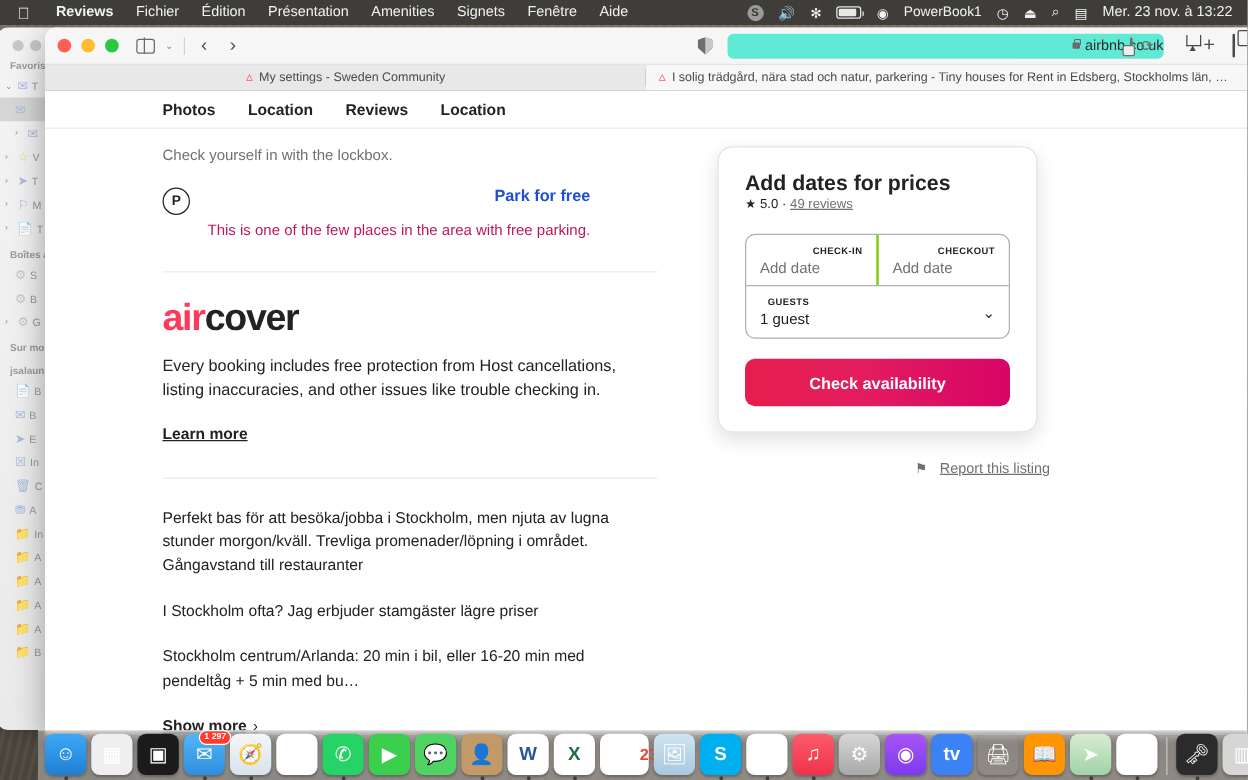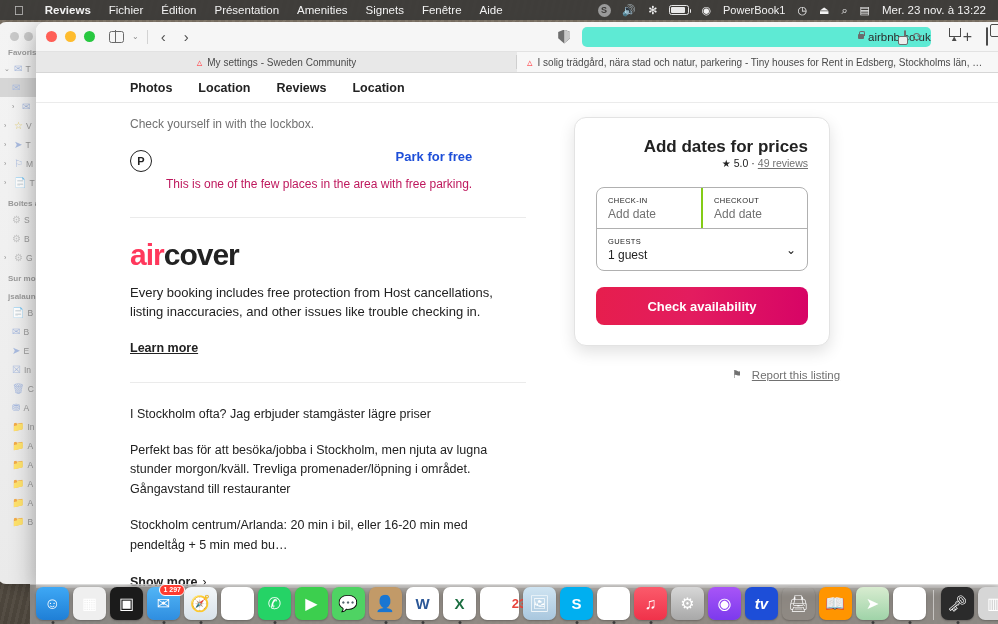--- a/index.html
+++ b/index.html
@@ -170,30 +170,30 @@
   .showmore{ font-size:12.5px; font-weight:bold; color:#222; text-decoration:underline; display:inline-flex; align-items:center; gap:5px;}
   .showmore .chev{ text-decoration:none; font-size:12px; font-weight:normal;}
 
   
   .bookcard{
     width:256px; margin-left:0;
     border:1px solid #e3e3e3; border-radius:12px;
     box-shadow:0 6px 16px rgba(0,0,0,.12);
     padding:19px 21px 20px 21px; background:#fff;
   }
-  .bc-head{ display:flex; align-items:flex-end; flex-wrap:wrap; margin-bottom:18px;flex-direction:column;}
+  .bc-head{ display:flex; align-items:center; flex-wrap:wrap; margin-bottom:18px;}
   .bc-price{ font-size:17px; font-weight:bold; color:#222; }
   .bc-rating{ font-size:10.5px; color:#222; display:flex; align-items:baseline; gap:3px; white-space:nowrap;}
   .bc-rating .star{ font-size:10px; }
   .bc-rating .rev{ text-decoration:underline; color:#717171; }
   .bc-fields{ border:1px solid #b0b0b0; border-radius:8px; overflow:hidden; margin-bottom:16px;}
   .bc-dates{ display:flex; }
   .bc-cell{ flex:1; padding:8px 11px 7px 11px; }
   .bc-cell + .bc-cell{ border-left:2px solid #84cc16; }
-  .bc-lab{ font-size:7.5px; font-weight:normal; letter-spacing:.4px; color:#222; text-transform:uppercase; margin-bottom:2px;}
+  .bc-lab{ font-size:7.5px; font-weight:bold; letter-spacing:.4px; color:#222; text-transform:uppercase; margin-bottom:2px;text-align:right;}
   .bc-val{ font-size:12px; color:#717171; }
   .bc-guests{ border-top:1px solid #b0b0b0; padding:8px 11px 8px 11px; display:flex; align-items:center; justify-content:space-between;}
   .bc-guests .gv{ font-size:12px; color:#222; }
   .chev-d{ font-size:12px; color:#222; }
   .bc-btn{
     width:100%; height:38px; border:none; border-radius:8px; cursor:pointer;
     background:linear-gradient(95deg,#e61e4d 0%, #e31c5f 45%, #d70466 100%);
     color:#fff; font-size:13px; font-weight:bold; font-family:"Liberation Sans", sans-serif;
   }
   .report{ display:flex; align-items:center; justify-content:center; gap:10px; margin-top:22px;}
@@ -443,22 +443,22 @@
           <div class="hr"></div>
 
           <div class="aircover">
             <span class="air">air</span><span class="cover">cover</span>
           </div>
           <div class="ac-desc">Every booking includes free protection from Host cancellations, listing inaccuracies, and other issues like trouble checking in.</div>
           <a class="link-u" href="#">Learn more</a>
 
           <div class="hr"></div>
 
+          <div class="desc-p">Perfekt bas för att besöka/jobba i Stockholm, men njuta av lugna stunder morgon/kväll. Trevliga promenader/löpning i området. Gångavstand till restauranter</div>
           <div class="desc-p">I Stockholm ofta? Jag erbjuder stamgäster lägre priser</div>
-          <div class="desc-p">Perfekt bas för att besöka/jobba i Stockholm, men njuta av lugna stunder morgon/kväll. Trevliga promenader/löpning i området. Gångavstand till restauranter</div>
           <div class="desc-p">Stockholm centrum/Arlanda: 20 min i bil, eller 16-20 min med pendeltåg + 5 min med bu…</div>
           <a class="showmore" href="#">
             <span>Show more</span>
             <span class="chev">›</span>
           </a>
 
           
           
         </div>
 
@@ -559,21 +559,21 @@
       </div>
       <div class="app run" style="background: linear-gradient(rgb(251, 91, 107), rgb(240, 50, 74));">
         <span>♫</span>
       </div>
       <div class="app" style="background: linear-gradient(rgb(215, 215, 215), rgb(168, 168, 168));">
         <span>⚙</span>
       </div>
       <div class="app" style="background: linear-gradient(rgb(168, 85, 247), rgb(124, 58, 237));">
         <span>◉</span>
       </div>
-      <div class="app" style="background: #1d4ed8; font-style: italic;">
+      <div class="app" style="background: #3b82f6;">
         <span style="font-weight: bold; font-size: 15px; color: rgb(255, 255, 255);">tv</span>
       </div>
       <div class="app" style="background: transparent;">
         <span>🖨</span>
       </div>
       <div class="app" style="background: rgb(255, 149, 0);">
         <span>📖</span>
       </div>
       <div class="app run" style="background: linear-gradient(rgb(216, 236, 208), rgb(159, 211, 168));">
         <span>➤</span>

